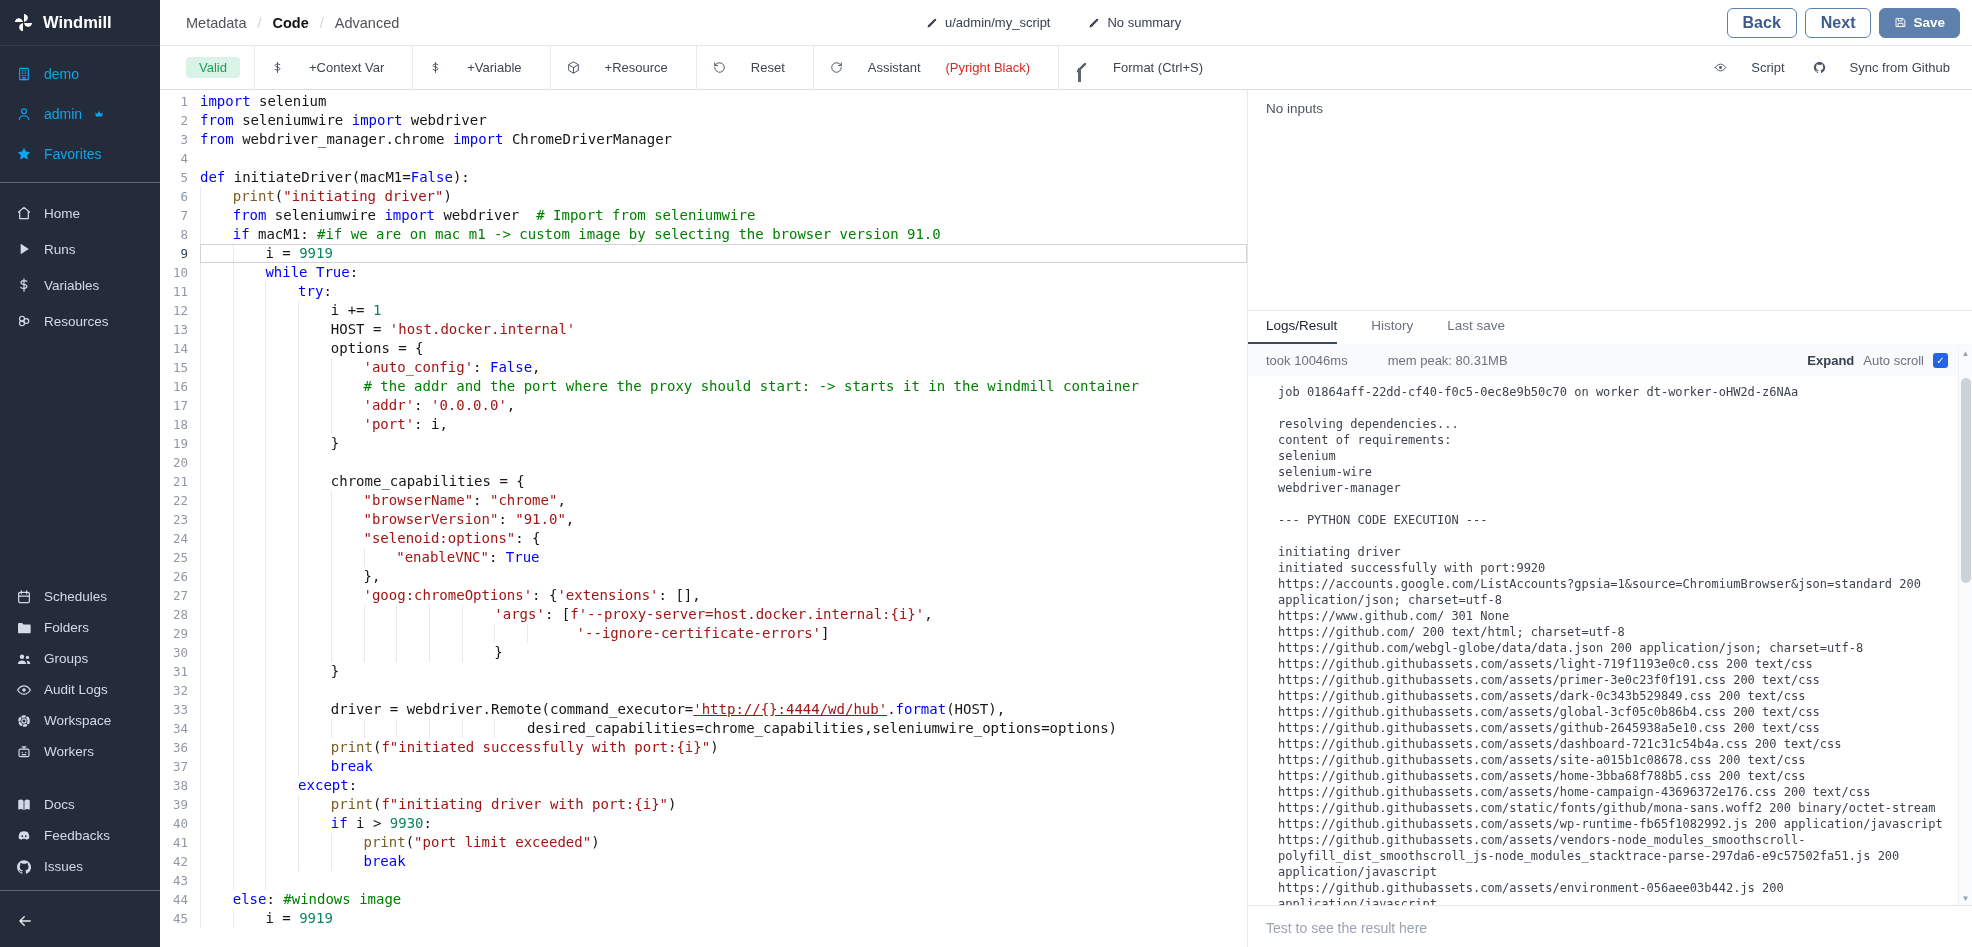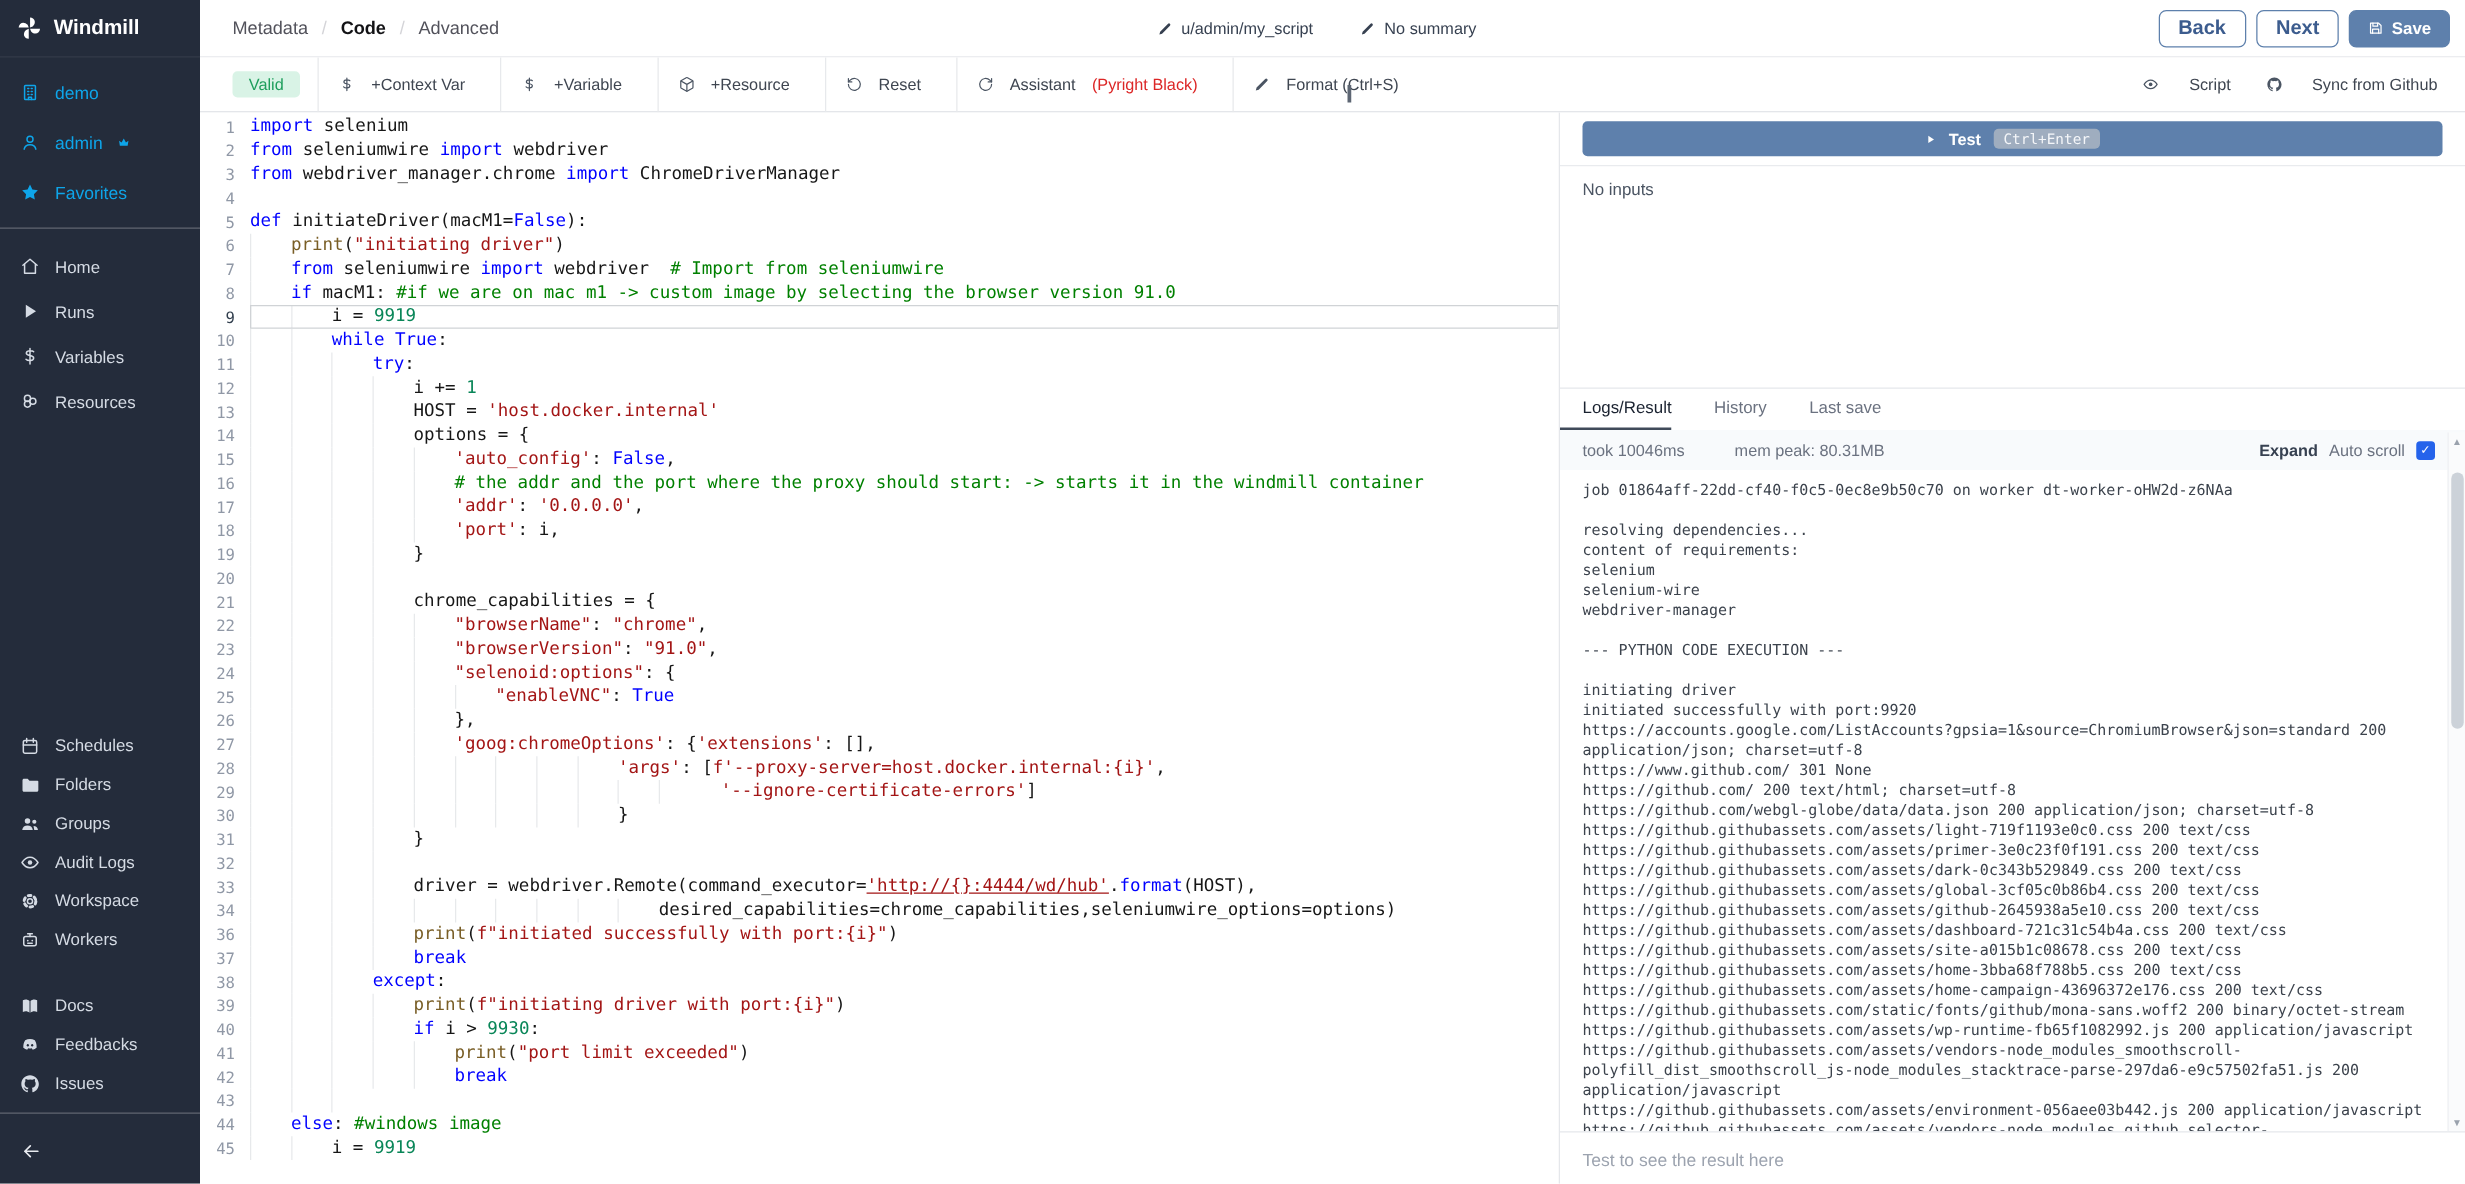--- a/index.html
+++ b/index.html
@@ -49,21 +49,21 @@
     background:var(--accent);color:#fff;font-weight:600;font-size:13.5px;display:flex;gap:6px;
     align-items:center;cursor:pointer;font-family:"Liberation Sans",sans-serif}
   .btn-primary .icon{width:13px;height:13px}
 
   
   #toolbar{position:absolute;left:160px;top:46px;width:1812px;height:44px;background:#fff;
     border-bottom:1px solid #dbdee3;display:flex;align-items:center}
   .valid{margin-left:26px;background:var(--valid-bg);color:var(--valid-tx);padding:3px 13px;
     border-radius:4px;font-size:13px;font-weight:500}
   .tb-sep{width:1px;height:44px;background:#e7e9ec;margin-left:14px;margin-right:2px;flex:none}
-  .tb-item{display:flex;align-items:center;gap:13px;padding:0 14px;height:44px;font-size:13px;
+  .tb-item{display:flex;align-items:center;gap:25px;padding:0 14px;height:44px;font-size:13px;
     color:#3f4651;cursor:pointer;white-space:nowrap}
   .tb-item .icon{width:13px;height:13px;color:#4b5563}
   .red{color:var(--red)}
   #tb-right{margin-left:auto;display:flex;align-items:center;padding-right:8px}
   #tb-right .tb-item{gap:24px}
 
   
   #editor{position:absolute;left:160px;top:90px;width:1087px;height:857px;background:#fff;
     overflow:hidden;font-family:"DejaVu Sans Mono",monospace;font-size:14px;line-height:19px;padding-top:2px}
   .row{display:flex;height:19px;white-space:pre}
@@ -96,21 +96,21 @@
     display:flex;align-items:flex-end;padding-left:18px;gap:34px;font-size:13.5px;color:#6b7280}
   .t2{padding-bottom:9px;border-bottom:2px solid transparent;cursor:pointer}
   .t2.active{color:#1a2230;border-bottom-color:#404b5a;margin-left:-18px;padding-left:18px}
   .status-row{position:absolute;top:254px;left:0;right:0;height:32px;background:#f8fafc;
     display:flex;align-items:center;padding:0 24px 0 18px;font-size:13px;color:#6b7280}
   .status-took{margin-right:40px}
   .status-right{margin-left:auto;display:flex;align-items:center;gap:9px}
   .expand{font-weight:bold;color:#374151;cursor:pointer}
   .checkbox{width:15px;height:15px;border-radius:3px;background:var(--check);color:#fff;font-size:10px;
     display:flex;align-items:center;justify-content:center;cursor:pointer}
-  #logs{position:absolute;top:286px;left:0;right:14px;height:529px;overflow:hidden;
+  #logs{position:absolute;top:286px;left:12px;right:14px;height:529px;overflow:hidden;
     padding:8px 10px 0 18px;font-family:"DejaVu Sans Mono",monospace;font-size:12px;line-height:16px;
     color:#3c434d;white-space:pre-wrap;overflow-wrap:anywhere}
   .logline{min-height:16px}
   .logs-divider{position:absolute;top:815px;left:0;right:0;border-top:1px solid #e5e7eb}
   .result-ph{position:absolute;top:830px;left:18px;font-size:14px;color:#9ca3af}
   #vscroll{position:absolute;top:256px;right:0;width:14px;height:559px;background:#fafbfc;border-left:1px solid #eef0f2}
   #vthumb{position:absolute;top:32px;left:2px;width:10px;height:205px;background:#ccd2d9;border-radius:5px;cursor:pointer}
   .sarr{position:absolute;left:0;width:13px;height:14px;color:#9aa2ad;font-size:8px;display:flex;
     align-items:center;justify-content:center;cursor:pointer}
 </style>
@@ -470,31 +470,20 @@
       <div class="row"><div class="num">40</div><div class="code"><span class="g"></span><span class="g"></span><span class="g"></span><span class="g"></span><span class="t-k">if</span><span class="t-p"> i &gt; </span><span class="t-n">9930</span><span class="t-p">:</span></div></div>
       <div class="row"><div class="num">41</div><div class="code"><span class="g"></span><span class="g"></span><span class="g"></span><span class="g"></span><span class="g"></span><span class="t-f">print</span><span class="t-p">(</span><span class="t-s">"port limit exceeded"</span><span class="t-p">)</span></div></div>
       <div class="row"><div class="num">42</div><div class="code"><span class="g"></span><span class="g"></span><span class="g"></span><span class="g"></span><span class="g"></span><span class="t-k">break</span></div></div>
       <div class="row"><div class="num">43</div><div class="code"><span class="g"></span><span class="g"></span><span class="g"></span></div></div>
       <div class="row"><div class="num">44</div><div class="code"><span class="g"></span><span class="t-k">else</span><span class="t-p">: </span><span class="t-c">#windows image</span></div></div>
       <div class="row"><div class="num">45</div><div class="code"><span class="g"></span><span class="g"></span><span class="t-p">i = </span><span class="t-n">9919</span></div></div>
     </div>
   <div id="ovr-mark"></div>
 
   <section id="panel">
-    <div class="test-row">
-      <div class="test-btn">
-        <span class="icon" id="test-play-icon">
-            <svg viewBox="0 0 24 24" fill="currentColor">
-              <path d="M7 4.3 19.2 12 7 19.7z"></path>
-            </svg>
-          </span>
-        <span>Test</span>
-        <span class="kbd">Ctrl+Enter</span>
-      </div>
-    </div>
     <div class="no-inputs">No inputs</div>
 
     <div id="tabs2">
         <span class="t2 active">Logs/Result</span>
         <span class="t2">History</span>
         <span class="t2">Last save</span>
       </div>
 
     <div class="status-row">
       <span class="status-took">took 10046ms</span>

